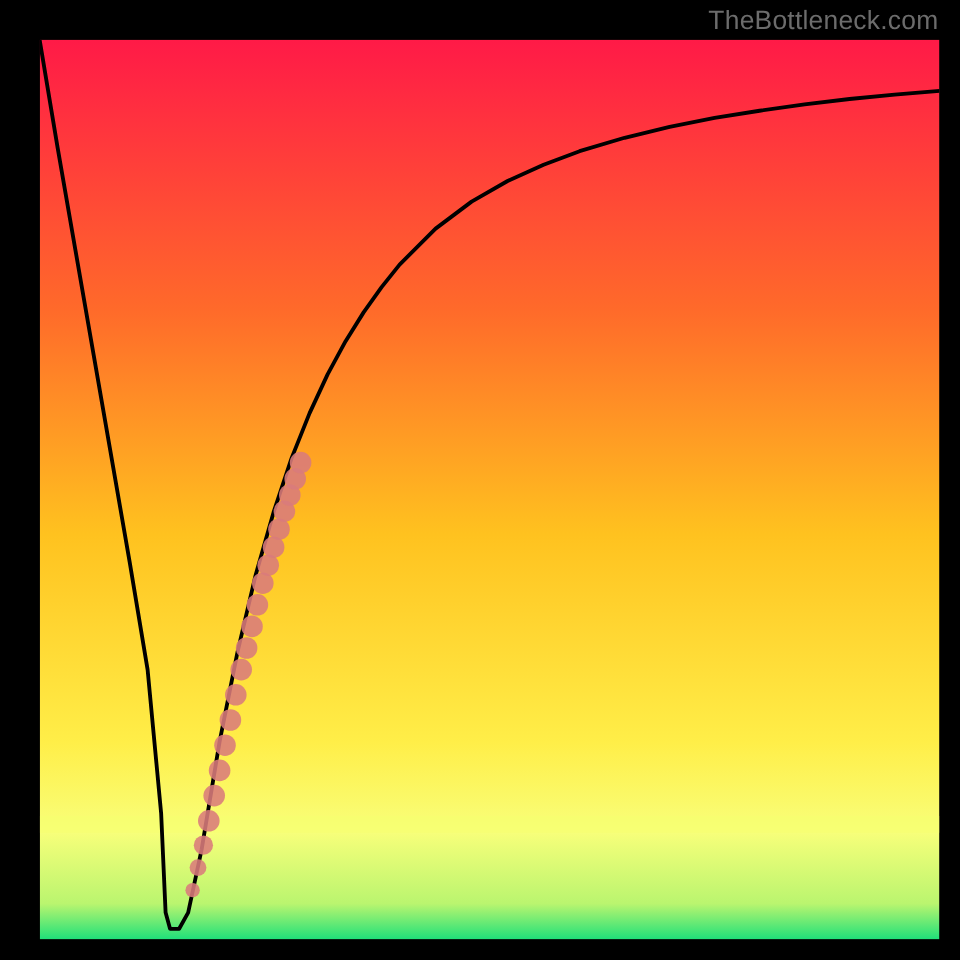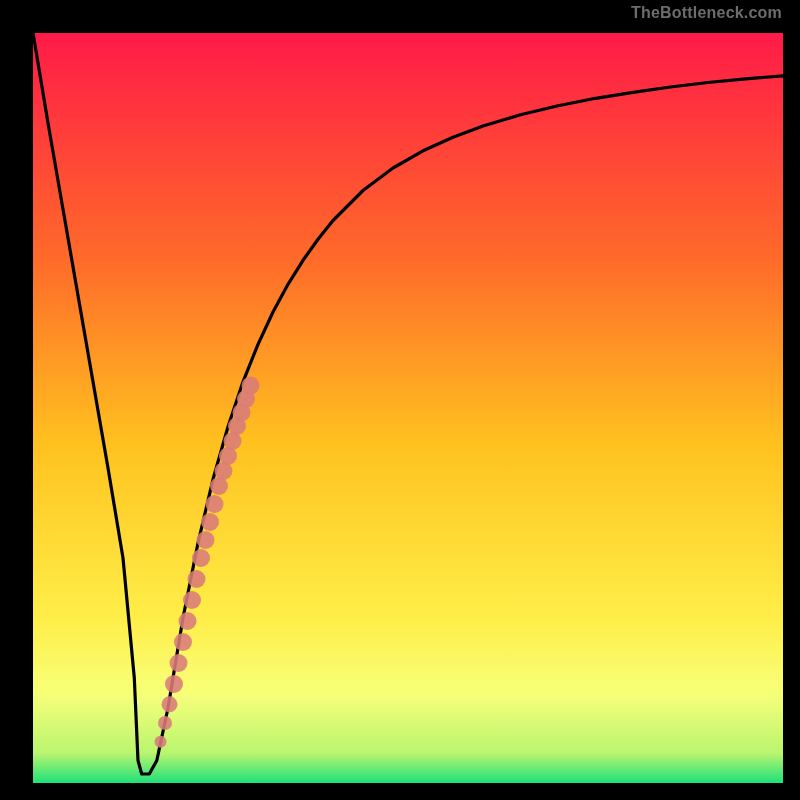--- a/index.html
+++ b/index.html
@@ -24,22 +24,22 @@
     top: 33px;
     width: 750px;
     height: 750px;
     overflow: hidden;
   }
   .watermark {
     position: absolute;
     top: 4px;
     right: 18px;
     font-family: Arial, Helvetica, sans-serif;
-    font-size: 16px;
-    font-weight: 700;
+    font-size: 22px;
+    font-weight: 400;
     color: #6c6c6c;
     letter-spacing: 0.2px;
   }
   svg { display: block; }
 </style>
 </head>
 <body>
 
 <div class="frame">
   <div class="plot">

